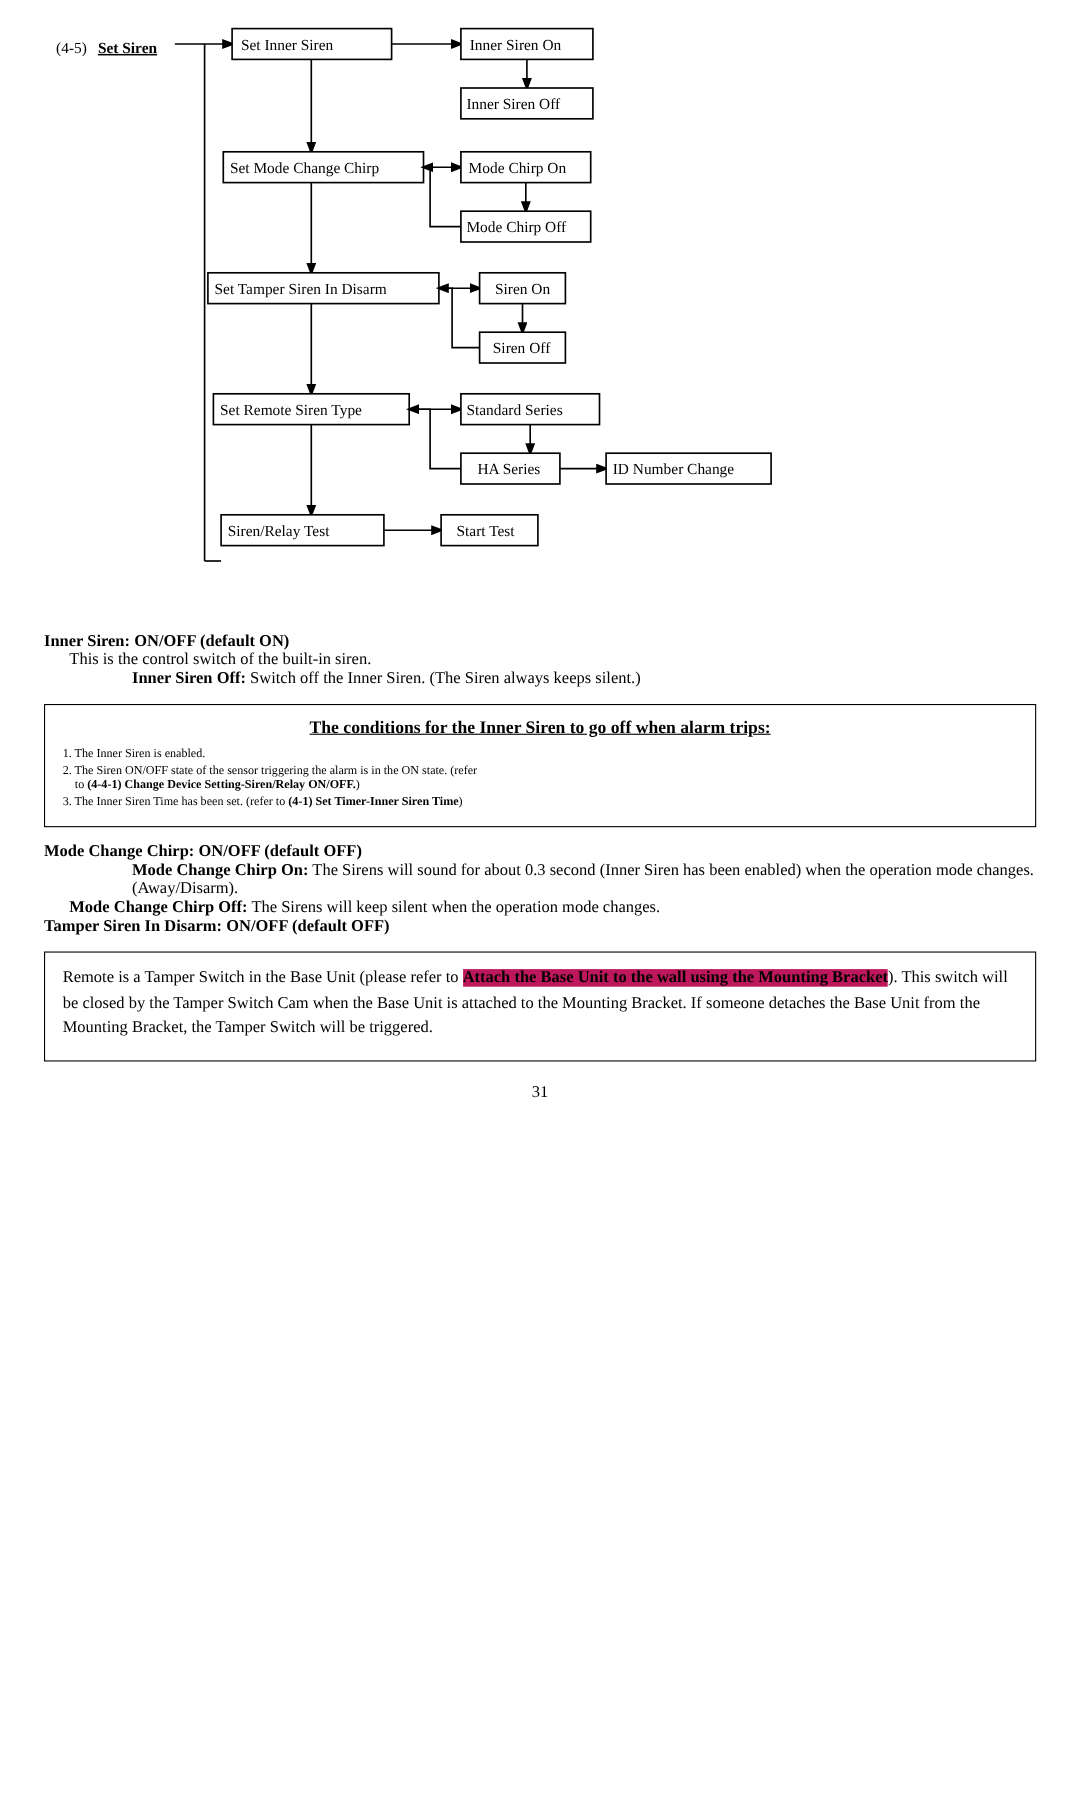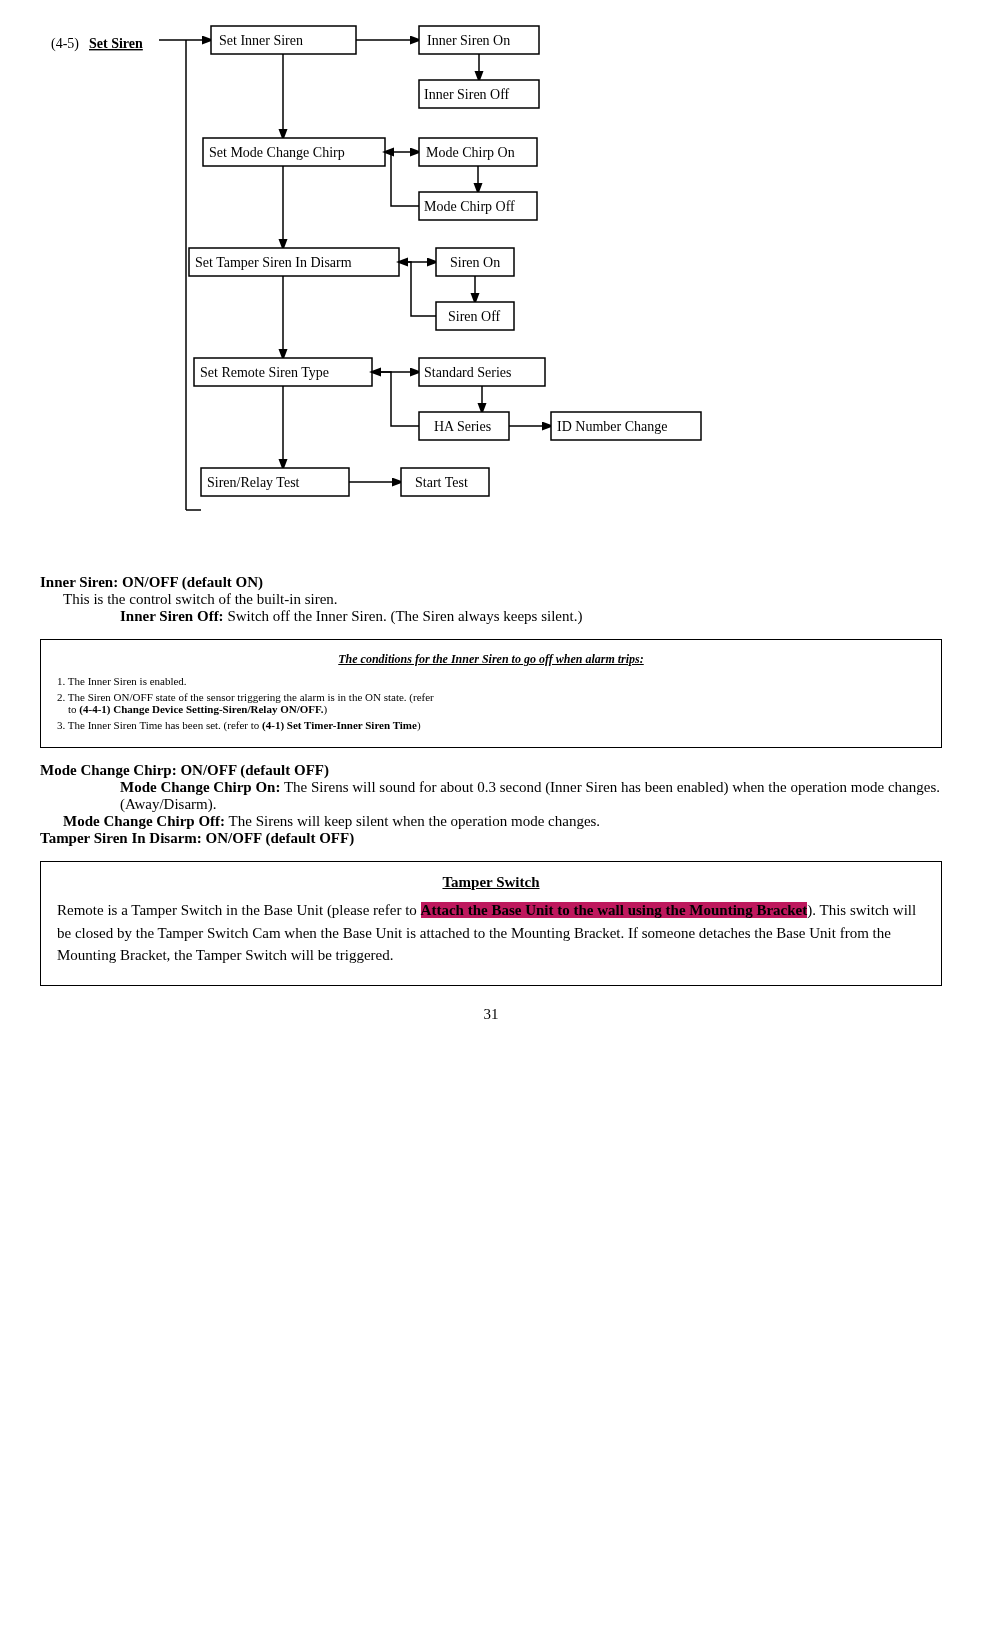--- a/index.html
+++ b/index.html
@@ -36,22 +36,21 @@
       padding: 12px 16px;
       margin: 14px 0 14px 0;
       background: #fff;
     }
 
     .info-box-title {
       text-align: center;
       font-weight: bold;
       text-decoration: underline;
       margin-bottom: 8px;
-      font-size: 12px;
-      font-style: italic;
+      font-size: 16px;
     }
 
     .info-box p {
       margin-bottom: 4px;
       font-size: 11px;
     }
 
     
     .tamper-box {
       border: 1.5px solid #000;
@@ -201,19 +200,18 @@
 
 <div class="section" style="margin-top: 10px;">
   <p><span class="bold-inline">Mode Change Chirp: ON/OFF (default OFF)</span></p>
   <p class="indent-1" style="margin-left: 80px; margin-right: 0px;"><span class="bold-inline">Mode Change Chirp On:</span><span> The Sirens will sound for about 0.3 second (Inner Siren has been enabled) when the operation mode changes. (Away/Disarm).</span></p>
 
   <p class="indent-1"><span class="bold-inline">Mode Change Chirp Off:</span><span> The Sirens will keep silent when the operation mode changes.</span></p>
   <p><span class="bold-inline">Tamper Siren In Disarm: ON/OFF (default OFF)</span></p>
 </div>
 
 <div class="tamper-box">
-  <div class="tamper-box-title">Tamper Switch</div>
   <p>
     <span>Remote is a Tamper Switch in the Base Unit (please refer to </span><span class="highlight-text">Attach the Base Unit to the wall using the Mounting Bracket</span><span>). This switch will be closed by the Tamper Switch Cam when the Base Unit is attached to the Mounting Bracket. If someone detaches the Base Unit from the Mounting Bracket, the Tamper Switch will be triggered.</span>
   </p>
 </div>
 
 <div class="page-number">31</div>
 
 </body></html>

